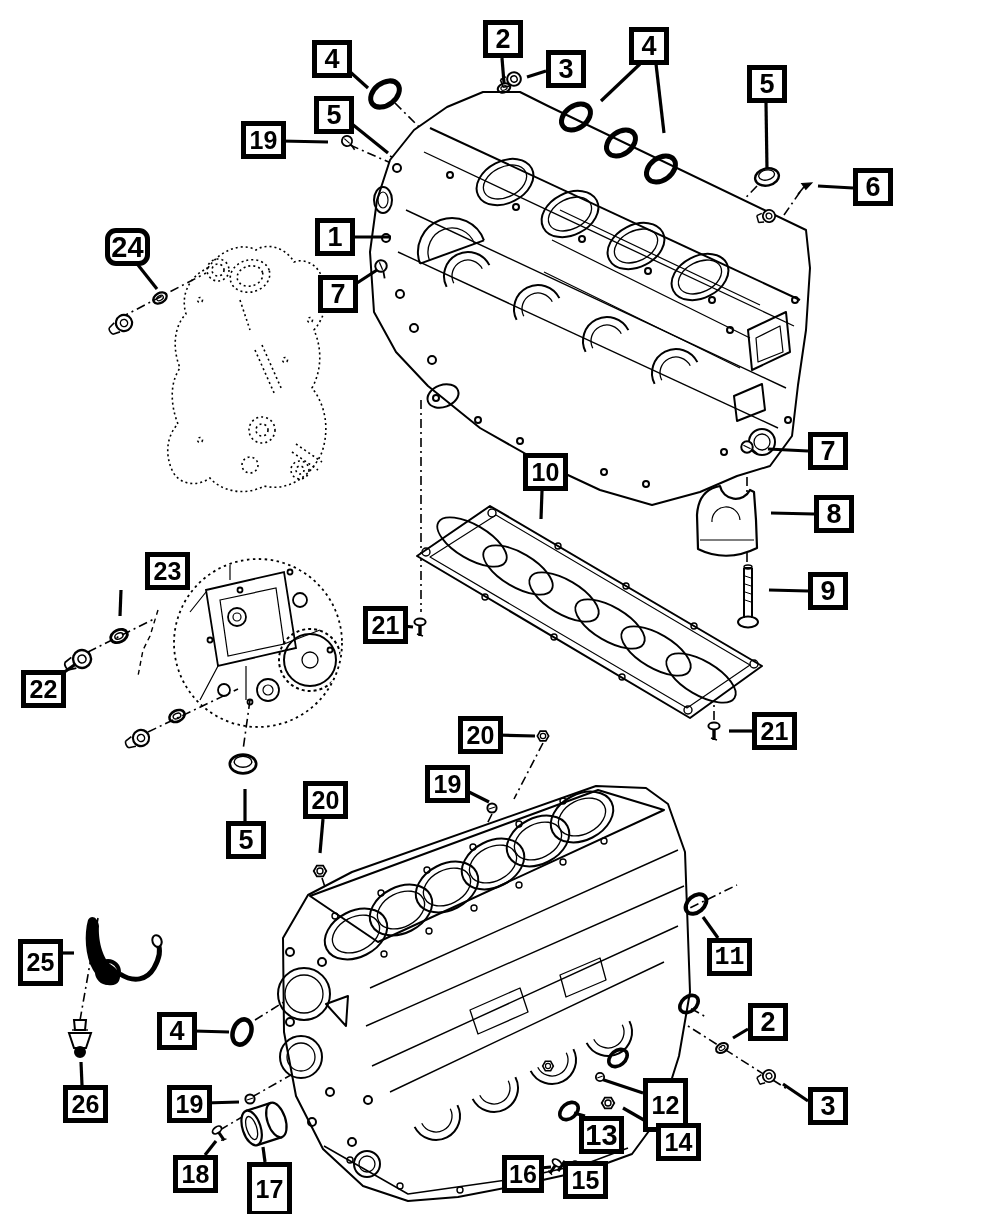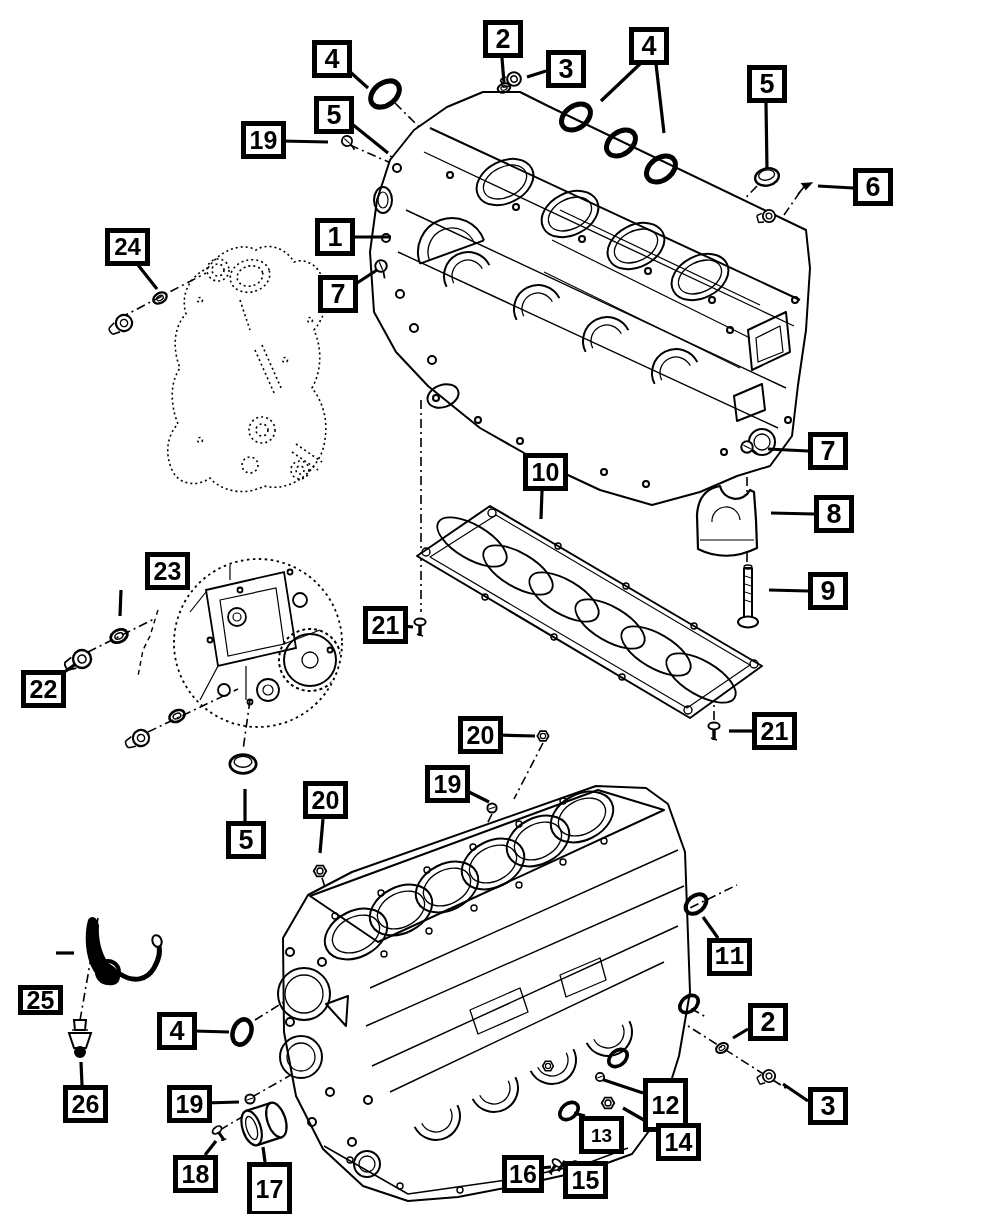--- a/index.html
+++ b/index.html
@@ -499,43 +499,43 @@
 
 <div id="callout-layer">
       <div class="callout" style="left: 312px; top: 40px; width: 40px; height: 38px; font-size: 27px;">4</div>
       <div class="callout" style="left: 483px; top: 20px; width: 40px; height: 38px; font-size: 27px;">2</div>
       <div class="callout" style="left: 546px; top: 50px; width: 40px; height: 38px; font-size: 27px;">3</div>
       <div class="callout" style="left: 629px; top: 27px; width: 40px; height: 38px; font-size: 27px;">4</div>
       <div class="callout" style="left: 747px; top: 65px; width: 40px; height: 38px; font-size: 27px;">5</div>
       <div class="callout" style="left: 853px; top: 168px; width: 40px; height: 38px; font-size: 27px;">6</div>
       <div class="callout" style="left: 241px; top: 121px; width: 45px; height: 38px; font-size: 25px;">19</div>
       <div class="callout" style="left: 314px; top: 96px; width: 40px; height: 38px; font-size: 27px;">5</div>
-      <div class="callout" style="left: 105px; top: 228px; width: 45px; height: 38px; font-size: 24px;">24</div>
+      <div class="callout" style="left: 105px; top: 228px; width: 45px; height: 38px; font-size: 29px; border-radius: 11px;">24</div>
       <div class="callout" style="left: 315px; top: 218px; width: 40px; height: 38px; font-size: 27px;">1</div>
       <div class="callout" style="left: 318px; top: 275px; width: 40px; height: 38px; font-size: 27px;">7</div>
       <div class="callout" style="left: 808px; top: 432px; width: 40px; height: 38px; font-size: 27px;">7</div>
       <div class="callout" style="left: 814px; top: 495px; width: 40px; height: 38px; font-size: 27px;">8</div>
       <div class="callout" style="left: 808px; top: 572px; width: 40px; height: 38px; font-size: 27px;">9</div>
       <div class="callout" style="left: 523px; top: 453px; width: 45px; height: 38px; font-size: 25px;">10</div>
       <div class="callout" style="left: 363px; top: 606px; width: 45px; height: 38px; font-size: 25px;">21</div>
       <div class="callout" style="left: 458px; top: 716px; width: 45px; height: 38px; font-size: 25px;">20</div>
       <div class="callout" style="left: 425px; top: 765px; width: 45px; height: 38px; font-size: 25px;">19</div>
       <div class="callout" style="left: 303px; top: 781px; width: 45px; height: 38px; font-size: 25px;">20</div>
       <div class="callout" style="left: 103px; top: 552px; width: 45px; height: 38px; font-size: 25px; margin-left: 42px;">23</div>
       <div class="callout" style="left: 21px; top: 670px; width: 45px; height: 38px; font-size: 25px;">22</div>
       <div class="callout" style="left: 226px; top: 821px; width: 40px; height: 38px; font-size: 27px;">5</div>
       <div class="callout" style="left: 752px; top: 712px; width: 45px; height: 38px; font-size: 25px;">21</div>
       <div class="callout" style="left: 707px; top: 938px; width: 45px; height: 38px; font-size: 25px; font-family: Liberation Mono, monospace;">11</div>
       <div class="callout" style="left: 748px; top: 1003px; width: 40px; height: 38px; font-size: 27px;">2</div>
       <div class="callout" style="left: 808px; top: 1087px; width: 40px; height: 38px; font-size: 27px;">3</div>
       <div class="callout" style="left: 643px; top: 1078px; width: 45px; height: 54px; font-size: 25px;">12</div>
-      <div class="callout" style="left: 579px; top: 1116px; width: 45px; height: 38px; font-size: 19px;">13</div>
+      <div class="callout" style="left: 579px; top: 1116px; width: 45px; height: 38px; font-size: 29px;">13</div>
       <div class="callout" style="left: 656px; top: 1123px; width: 45px; height: 38px; font-size: 25px;">14</div>
       <div class="callout" style="left: 502px; top: 1155px; width: 42px; height: 38px; font-size: 25px;">16</div>
       <div class="callout" style="left: 563px; top: 1161px; width: 45px; height: 38px; font-size: 25px;">15</div>
-      <div class="callout" style="left: 18px; top: 985px; width: 45px; height: 30px; font-size: 25px;">25</div>
+      <div class="callout" style="left: 18px; top: 939px; width: 45px; height: 47px; font-size: 25px;">25</div>
       <div class="callout" style="left: 63px; top: 1085px; width: 45px; height: 38px; font-size: 25px;">26</div>
       <div class="callout" style="left: 157px; top: 1012px; width: 40px; height: 38px; font-size: 27px;">4</div>
       <div class="callout" style="left: 167px; top: 1085px; width: 45px; height: 38px; font-size: 25px;">19</div>
       <div class="callout" style="left: 173px; top: 1155px; width: 45px; height: 38px; font-size: 25px;">18</div>
       <div class="callout" style="left: 247px; top: 1162px; width: 45px; height: 54px; font-size: 25px;">17</div>
     </div>
 </div>
 
 </body></html>

